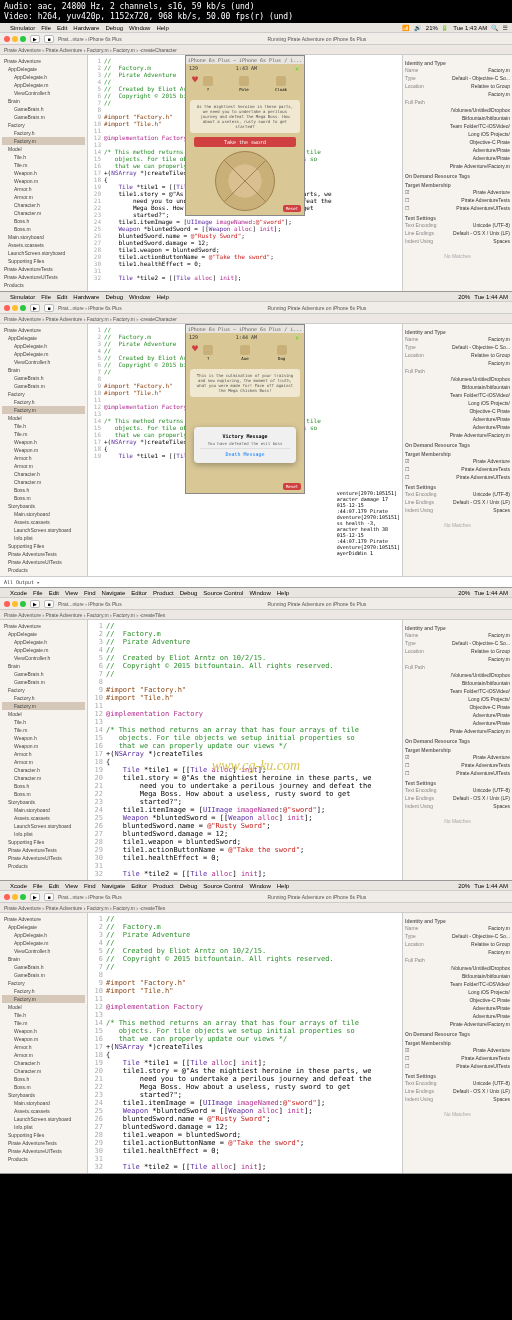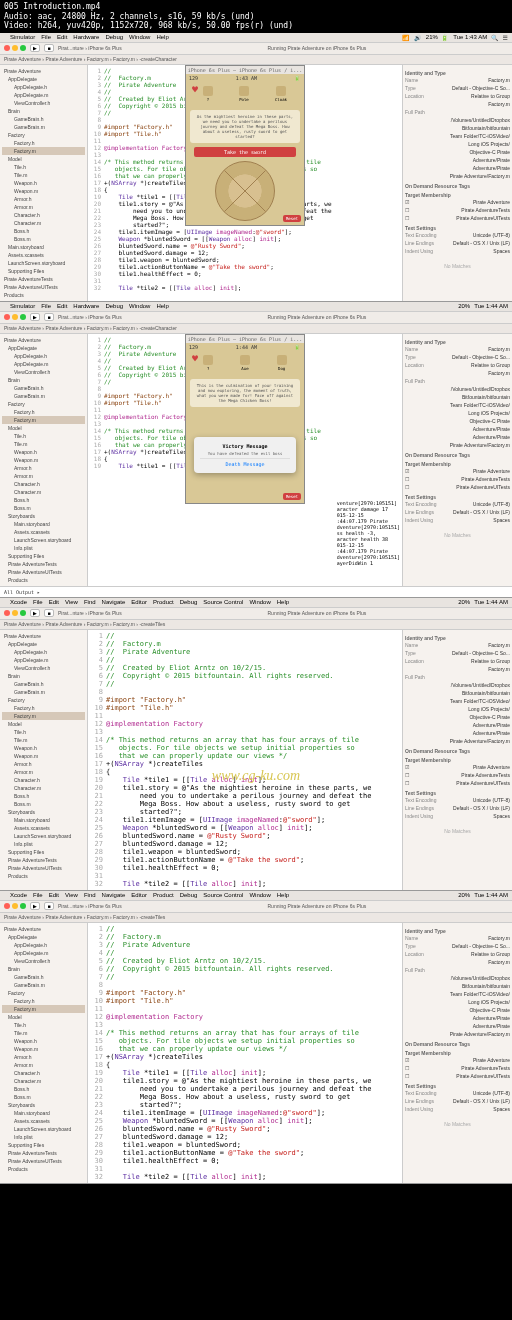--- a/index.html
+++ b/index.html
@@ -56,21 +56,20 @@
   .sim-alert .b { font-size: 5px; color: #0a7aff; border-top: 1px solid #ddd; padding-top: 2px; }
   .console-strip { background: #fff; font-family: Menlo, monospace; font-size: 5px; color: #333; padding: 2px 4px; border-top: 1px solid #ccc; }
   .watermark { position: absolute; top: 50%; left: 50%; transform: translate(-50%, -50%); font-size: 14px; color: #d4c040; font-family: Georgia, serif; font-style: italic; opacity: 0.9; pointer-events: none; z-index: 10; margin-top: 32px; }
   .panel.p3 .editor, .panel.p4 .editor { font-size: 7px; }
   .panel.p3 .ln, .panel.p4 .ln { width: 16px; }
 </style>
 </head>
 <body>
 
 <div class="meta-header">
-  <div>005 Introduction.mp4</div>
   <div>Audio: aac, 24800 Hz, 2 channels, s16, 59 kb/s (und)</div>
   <div>Video: h264, yuv420p, 1152x720, 968 kb/s, 50.00 fps(r) (und)</div>
 </div>
 
 <div class="panel p1">
   <div class="menubar">
     <span class="apple"></span>
     <span>Simulator</span>
     <span>File</span>
     <span>Edit</span>

